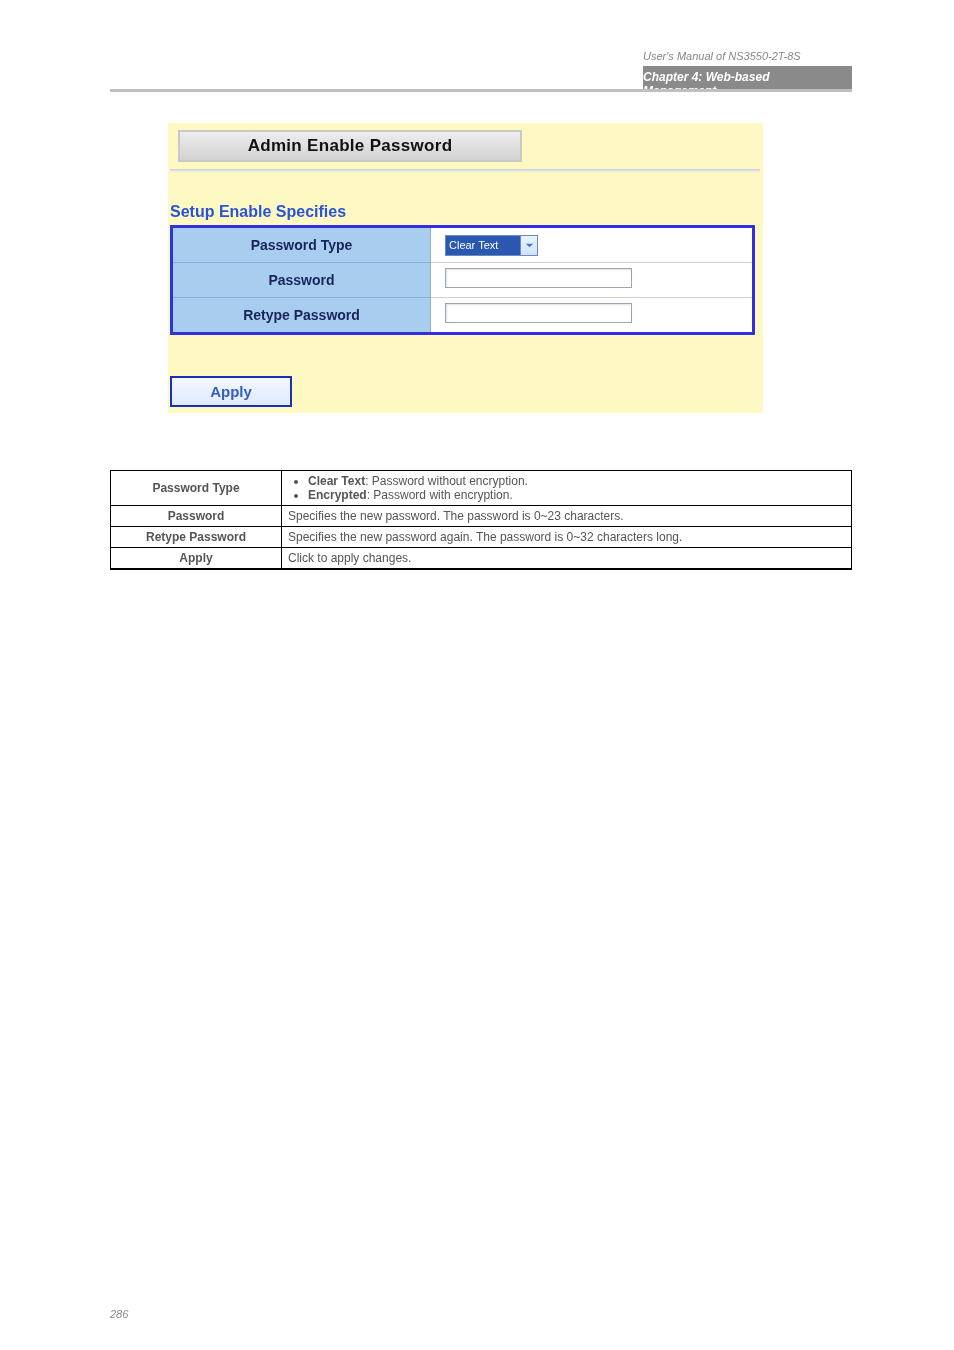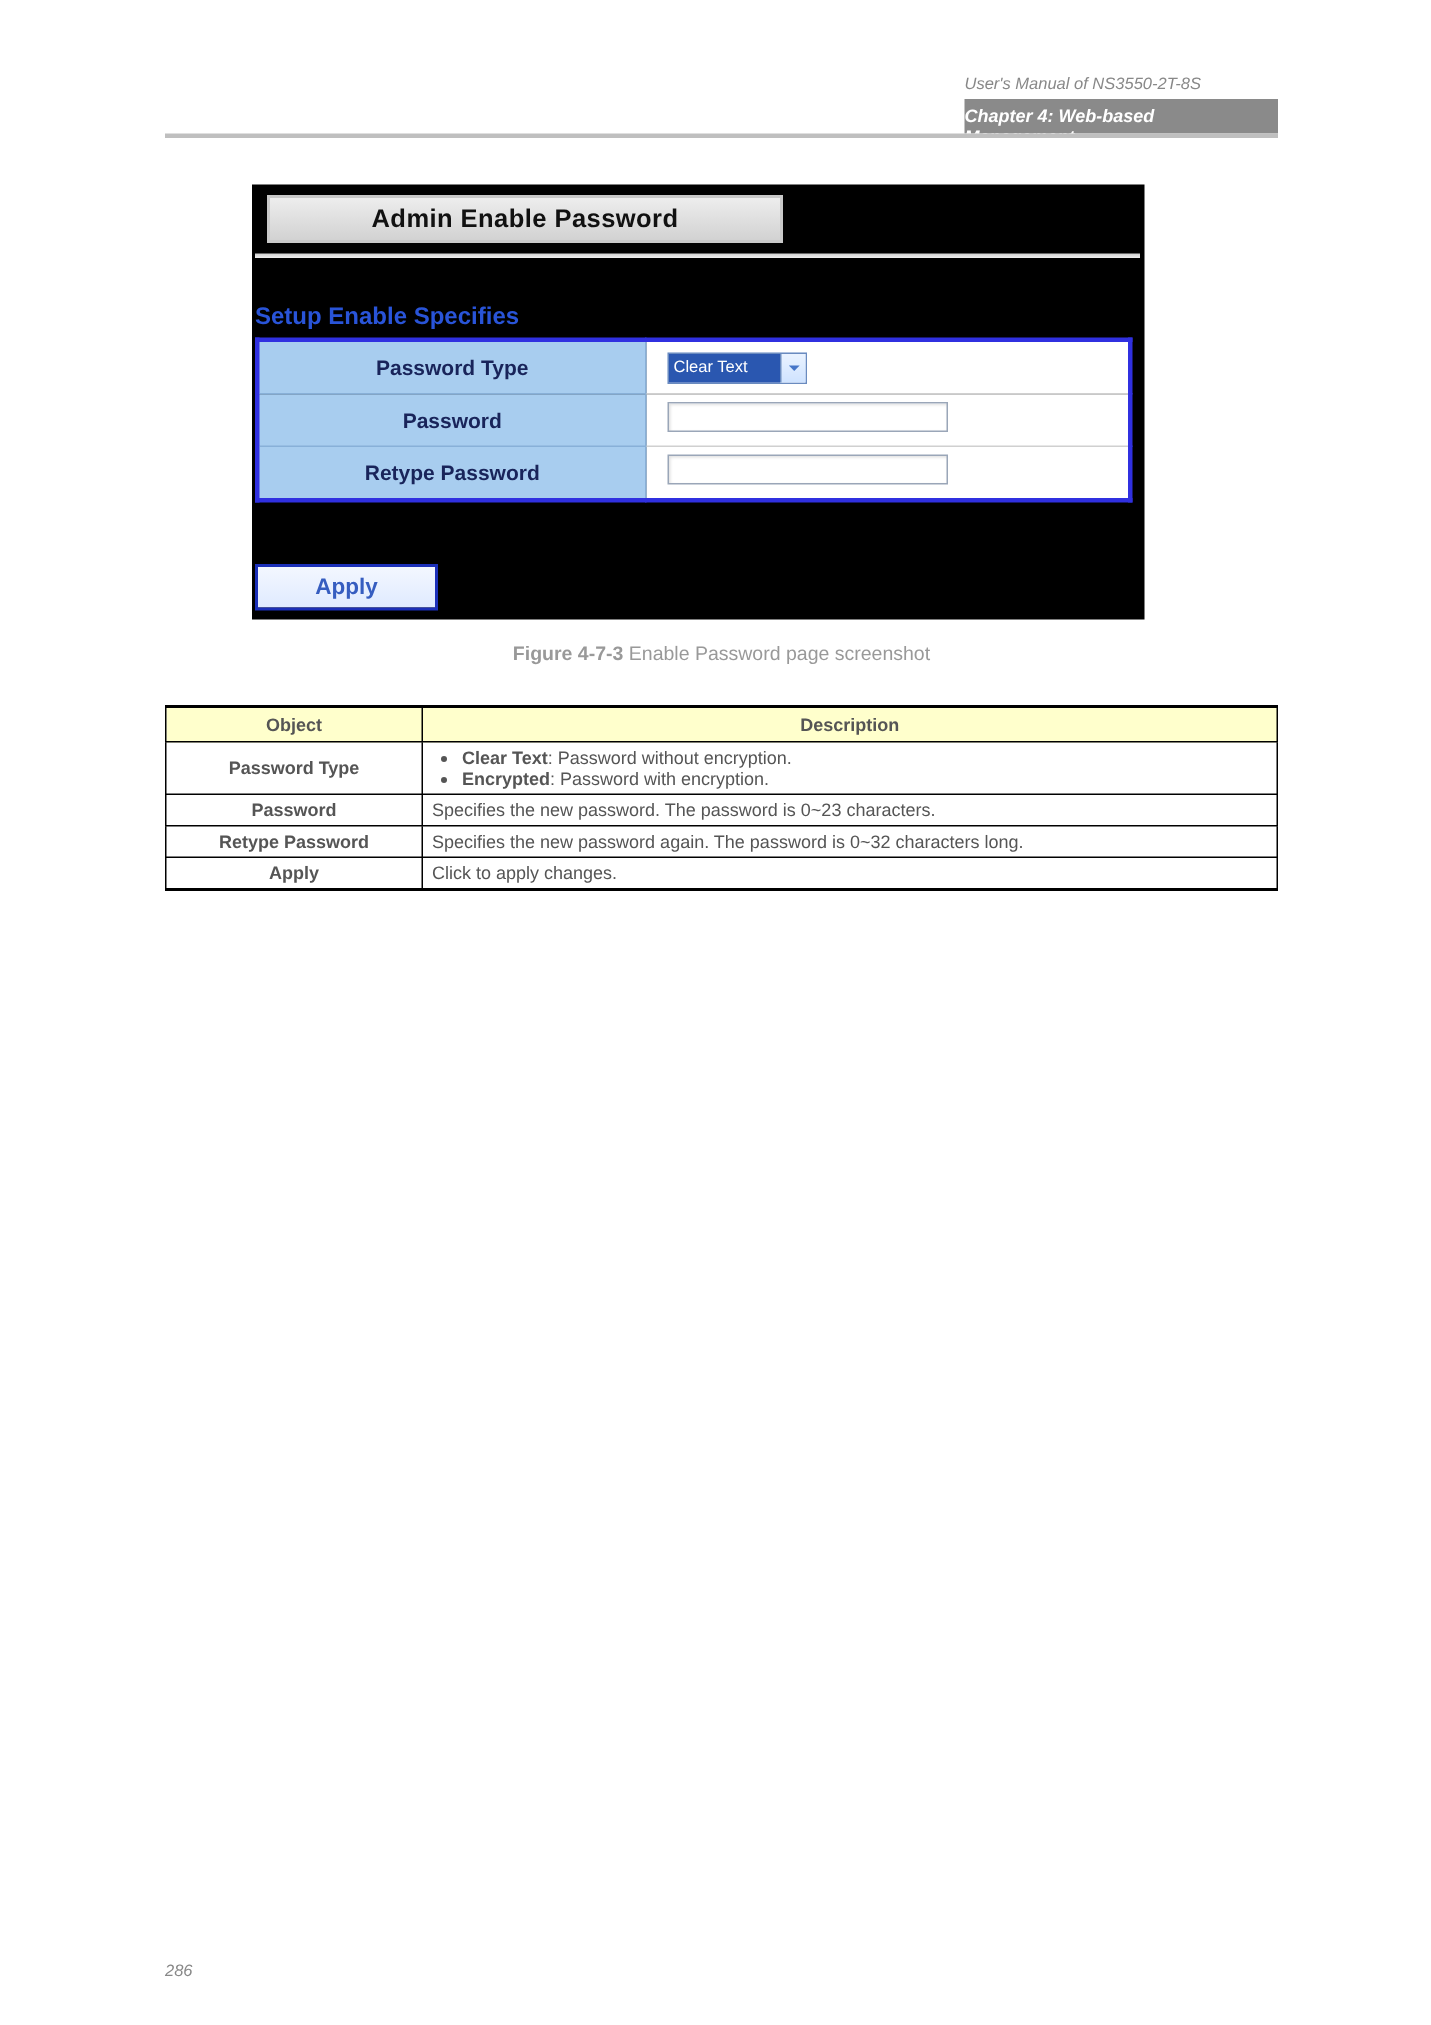--- a/index.html
+++ b/index.html
@@ -52,21 +52,21 @@
     color: #fff;
   }
 
   
   .figure {
     position: absolute;
     left: 168px;
     top: 123px;
     width: 595px;
     height: 290px;
-    background: #000000;
+    background: #fef9c3;
   }
   .fig-title-bar {
     position: absolute;
     left: 10px;
     top: 7px;
     width: 340px;
     height: 28px;
     border: 2px solid #c8c8c8;
     background: linear-gradient(#ededed, #d2d2d2);
     text-align: center;
@@ -278,31 +278,24 @@
         <td class="field">
           <span class="textbox"></span>
         </td>
       </tr>
     </tbody>
       </table>
 
     <div class="apply-btn">Apply</div>
   </div>
 
-  <div class="figure-caption">
-    <b>Figure 4-7-3 </b><span>Enable Password page screenshot</span>
-  </div>
 
 
   <table class="obj-table">
     <tbody>
-        <tr>
-      <th>Object</th>
-      <th>Description</th>
-    </tr>
     <tr>
       <td class="c1">Password Type</td>
       <td>
         <ul>
           <li><b>Clear Text</b><span>: Password without encryption.</span></li>
           <li><b>Encrypted</b><span>: Password with encryption.</span></li>
         </ul>
       </td>
     </tr>
     <tr>

